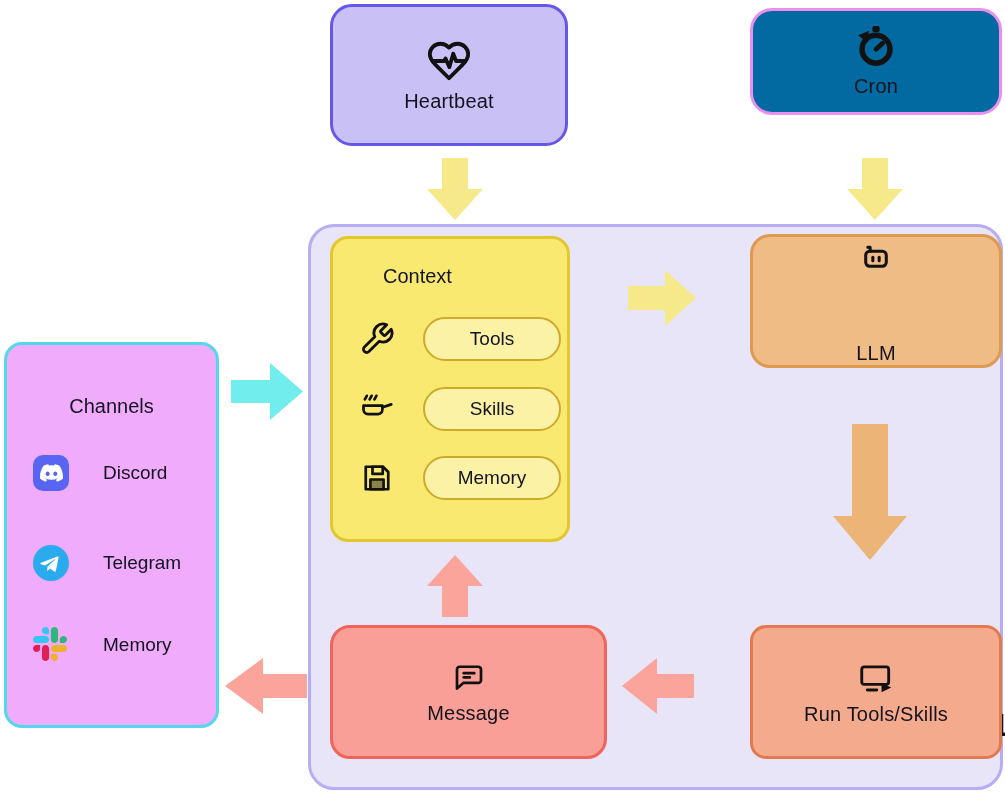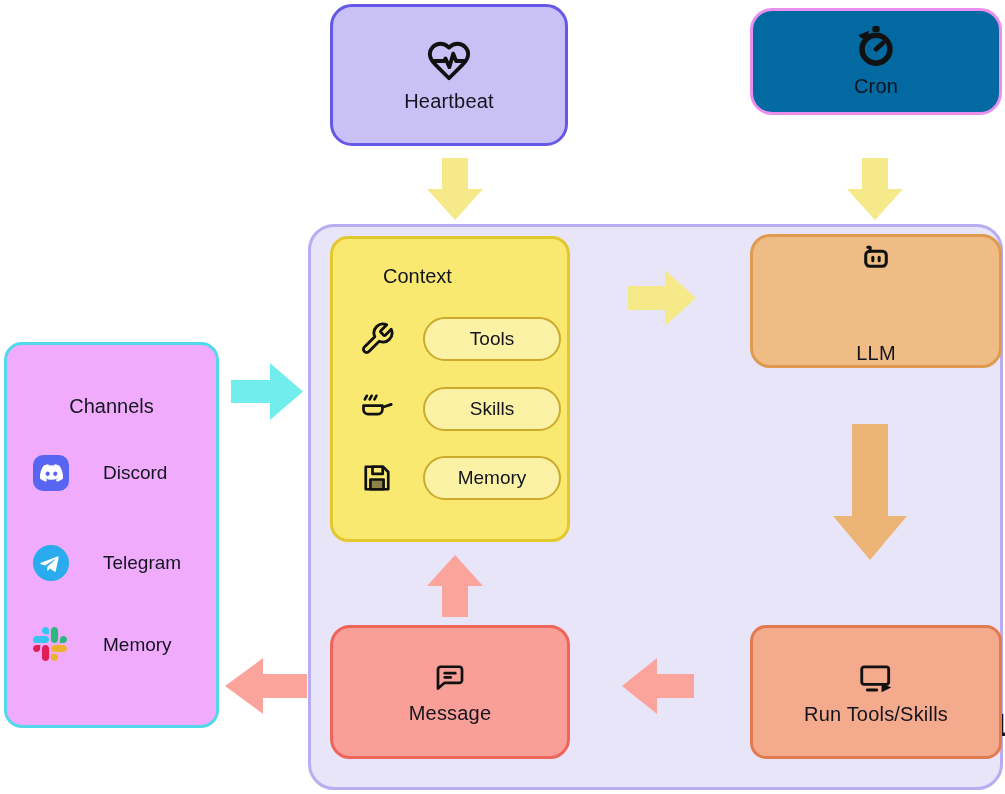--- a/index.html
+++ b/index.html
@@ -32,21 +32,21 @@
   .ctx-pill{position:absolute;left:90px;top:0;width:138px;height:44px;box-sizing:border-box;
             border:2.5px solid #cda92c;border-radius:22px;background:#fbf2a6;
             display:flex;align-items:center;justify-content:center;font-size:19px;color:#14141f;}
   .row-tools{top:78px;}.row-skills{top:148px;}.row-memory{top:217px;}
 
   
   .llm{left:750px;top:234px;width:252px;height:134px;background:#eebc84;
        border:3px solid #dd9a50;border-radius:20px;justify-content:space-between;}
   .run{left:750px;top:625px;width:252px;height:134px;background:#f4aa8d;
        border:3px solid #e27a4f;border-radius:16px;}
-  .message{left:330px;top:625px;width:240px;height:134px;background:#fa9f97;
+  .message{left:330px;top:625px;width:277px;height:134px;background:#fa9f97;
            border:3px solid #ef655a;border-radius:20px;}
 
   
   .channels{left:4px;top:342px;width:215px;height:386px;background:#f0abfc;
             border:3px solid #52d8ea;border-radius:18px;position:absolute;box-sizing:border-box;padding-left:32px;}
   .channels-title{position:absolute;left:0;top:50px;width:100%;text-align:center;
                   font-size:20px;color:#14141f;}
   .chan-row{position:absolute;left:0;width:100%;height:40px;}
   .chan-row .chan-icon{position:absolute;left:26px;top:2px;width:36px;height:36px;}
   .chan-row .chan-label{position:absolute;left:96px;top:0;line-height:40px;font-size:19px;color:#14141f;}

